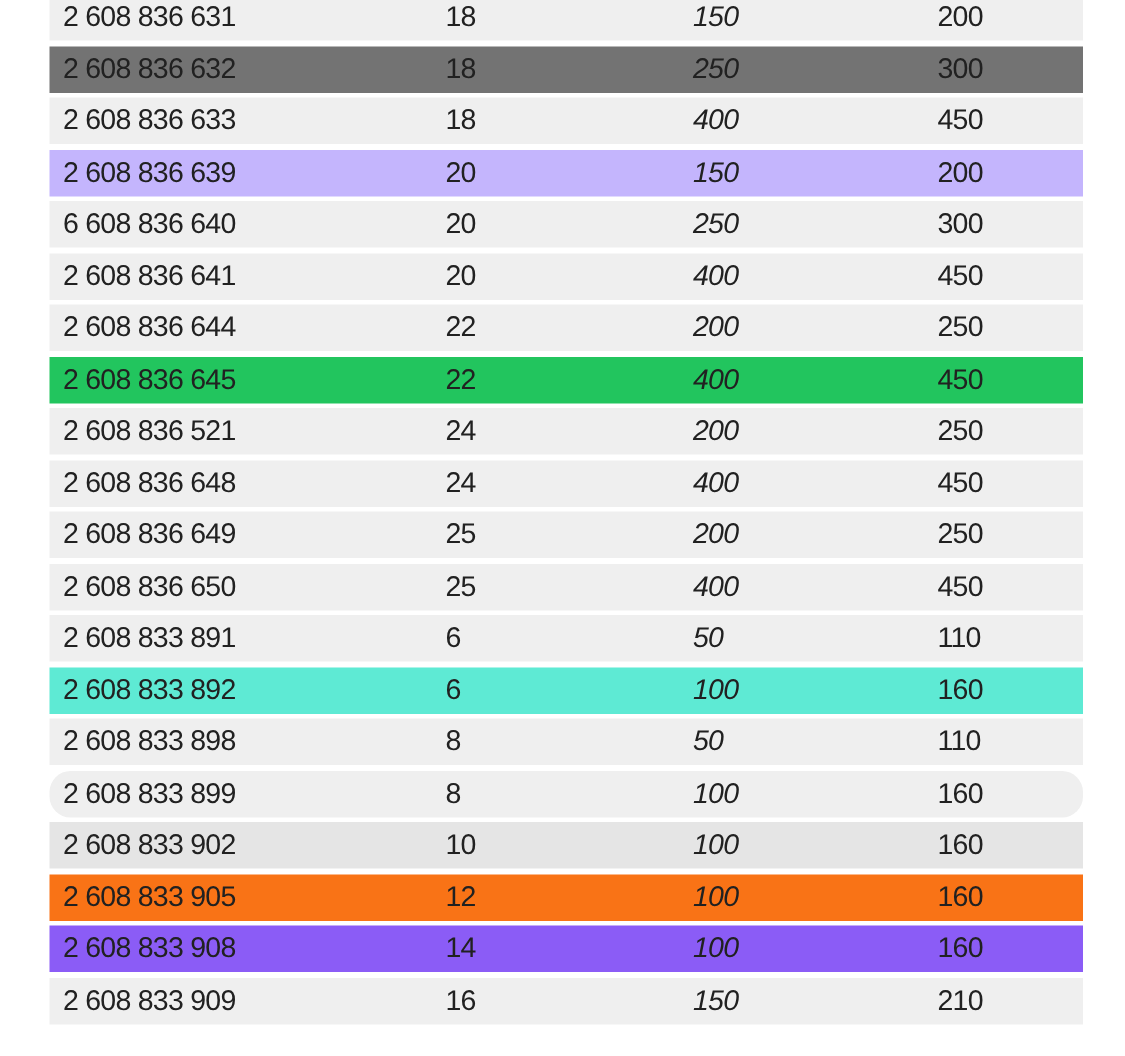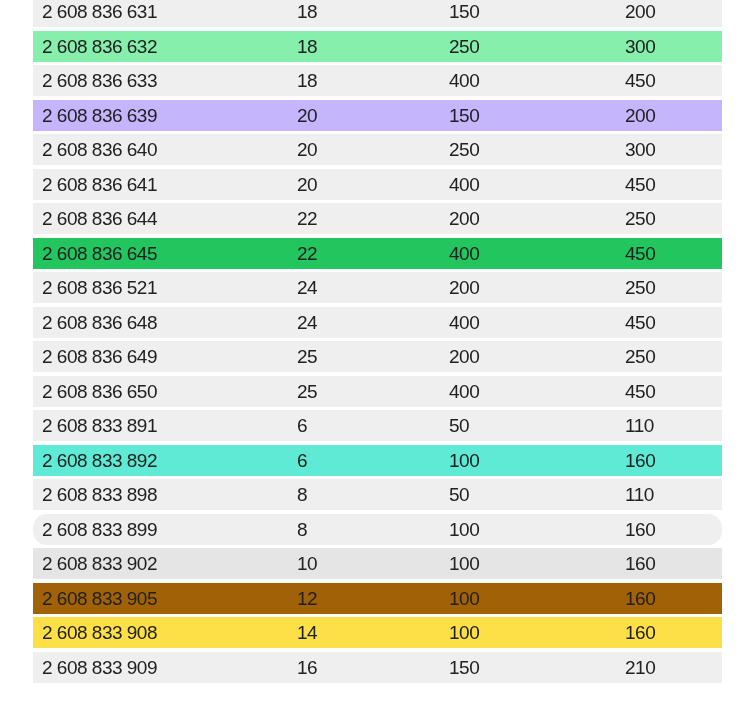--- a/index.html
+++ b/index.html
@@ -31,53 +31,53 @@
     font-size: 19px;
     letter-spacing: -0.5px;
     line-height: 1;
   }
   .cell {
     position: absolute;
     white-space: nowrap;
   }
   .c0 { left: 9px; }
   .c1 { left: 264px; }
-  .c2 { left: 416px; }
+  .c2 { left: 429px; font-style: italic; }
   .c3 { left: 592px; }
 </style>
 </head>
 <body>
 
 <div class="table-wrap" style="color: rgb(33, 33, 33);">
     <div class="row" style="background: rgb(239, 239, 239);">
       <span class="cell c0">2 608 836 631</span>
       <span class="cell c1">18</span>
       <span class="cell c2">150</span>
       <span class="cell c3">200</span>
     </div>
-    <div class="row" style="background: #86efac;">
+    <div class="row" style="background: #737373;">
       <span class="cell c0">2 608 836 632</span>
       <span class="cell c1">18</span>
       <span class="cell c2">250</span>
       <span class="cell c3">300</span>
     </div>
     <div class="row" style="background: rgb(239, 239, 239);">
       <span class="cell c0">2 608 836 633</span>
       <span class="cell c1">18</span>
       <span class="cell c2">400</span>
       <span class="cell c3">450</span>
     </div>
     <div class="row" style="background: #c4b5fd; padding-left: 27px;">
       <span class="cell c0">2 608 836 639</span>
       <span class="cell c1">20</span>
       <span class="cell c2">150</span>
       <span class="cell c3">200</span>
     </div>
     <div class="row" style="background: rgb(239, 239, 239);">
-      <span class="cell c0">2 608 836 640</span>
+      <span class="cell c0">6 608 836 640</span>
       <span class="cell c1">20</span>
       <span class="cell c2">250</span>
       <span class="cell c3">300</span>
     </div>
     <div class="row" style="background: rgb(239, 239, 239);">
       <span class="cell c0">2 608 836 641</span>
       <span class="cell c1">20</span>
       <span class="cell c2">400</span>
       <span class="cell c3">450</span>
     </div>
@@ -140,27 +140,27 @@
       <span class="cell c1">8</span>
       <span class="cell c2">100</span>
       <span class="cell c3">160</span>
     </div>
     <div class="row" style="background: #e5e5e5;">
       <span class="cell c0">2 608 833 902</span>
       <span class="cell c1">10</span>
       <span class="cell c2">100</span>
       <span class="cell c3">160</span>
     </div>
-    <div class="row" style="background: #a16207;">
+    <div class="row" style="background: #f97316;">
       <span class="cell c0">2 608 833 905</span>
       <span class="cell c1">12</span>
       <span class="cell c2">100</span>
       <span class="cell c3">160</span>
     </div>
-    <div class="row" style="background: #fde047;">
+    <div class="row" style="background: #8b5cf6;">
       <span class="cell c0">2 608 833 908</span>
       <span class="cell c1">14</span>
       <span class="cell c2">100</span>
       <span class="cell c3">160</span>
     </div>
     <div class="row" style="background: rgb(239, 239, 239);">
       <span class="cell c0">2 608 833 909</span>
       <span class="cell c1">16</span>
       <span class="cell c2">150</span>
       <span class="cell c3">210</span>

